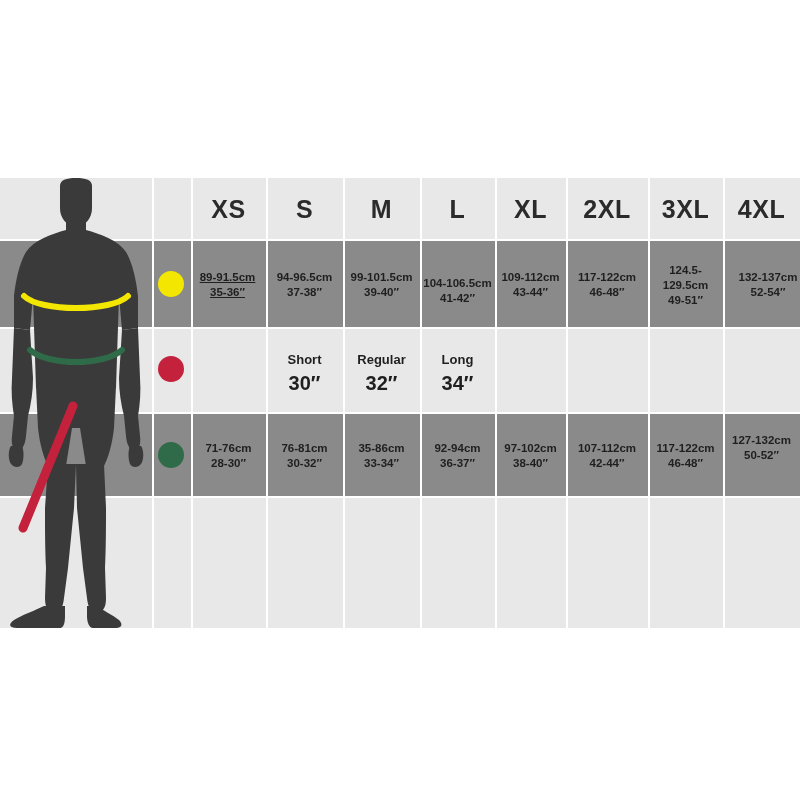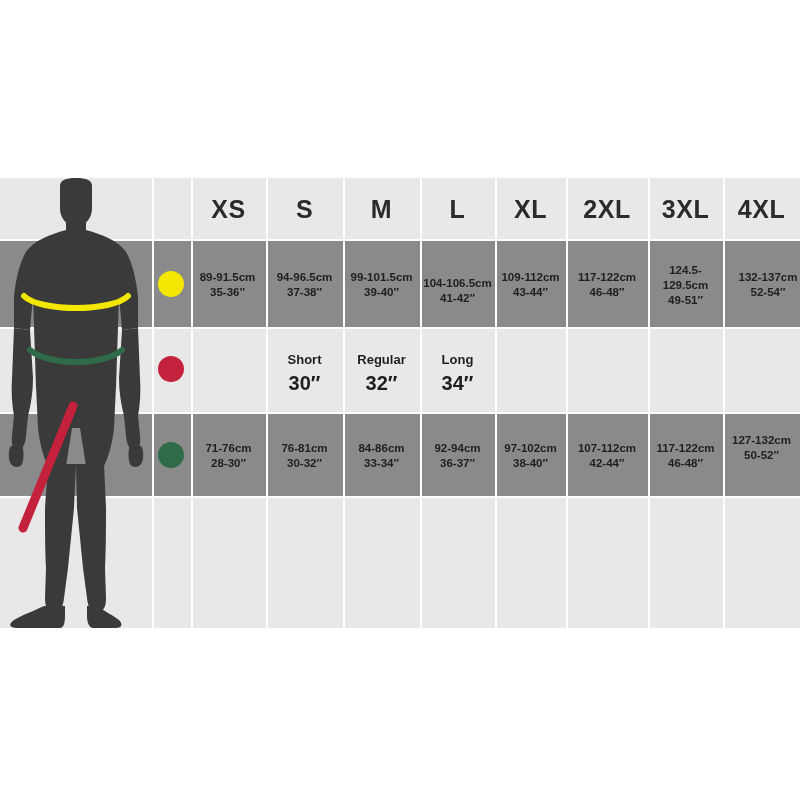--- a/index.html
+++ b/index.html
@@ -148,21 +148,21 @@
     <div class="size-header" style="left:420px;width:75px;">L</div>
     <div class="size-header" style="left:495px;width:71px;">XL</div>
     <div class="size-header" style="left:566px;width:82px;">2XL</div>
     <div class="size-header" style="left:648px;width:75px;">3XL</div>
     <div class="size-header" style="left:723px;width:77px;">4XL</div>
 
     <div class="dot" style="left:158px;top:93px;background:#f3e600;"></div>
     <div class="dot" style="left:158px;top:178px;background:#c4213c;"></div>
     <div class="dot" style="left:158px;top:264px;background:#2f6b48;"></div>
 
-    <div class="cell" style="left:191px;top:63px;width:73px;height:88px;">
+    <div class="cell" style="left:191px;top:63px;width:73px;height:88px;text-decoration:underline;">
       <span class="v1">89-91.5cm</span>
       <span class="v2">35-36″</span>
     </div>
     <div class="cell" style="left:266px;top:63px;width:77px;height:88px;">
       <span class="v1">94-96.5cm</span>
       <span class="v2">37-38″</span>
     </div>
     <div class="cell" style="left:343px;top:63px;width:77px;height:88px;">
       <span class="v1">99-101.5cm</span>
       <span class="v2">39-40″</span>
@@ -223,21 +223,21 @@
 
     <div class="cell" style="left:191px;top:236px;width:75px;height:84px;">
       <span class="v1">71-76cm</span>
       <span class="v2">28-30″</span>
     </div>
     <div class="cell" style="left:266px;top:236px;width:77px;height:84px;">
       <span class="v1">76-81cm</span>
       <span class="v2">30-32″</span>
     </div>
     <div class="cell" style="left:343px;top:236px;width:77px;height:84px;">
-      <span class="v1">84-86cm</span>
+      <span class="v1">35-86cm</span>
       <span class="v2">33-34″</span>
     </div>
     <div class="cell" style="left:420px;top:236px;width:75px;height:84px;border-radius:9px;">
       <span class="v1">92-94cm</span>
       <span class="v2">36-37″</span>
     </div>
     <div class="cell" style="left:495px;top:236px;width:71px;height:84px;">
       <span class="v1">97-102cm</span>
       <span class="v2">38-40″</span>
     </div>

